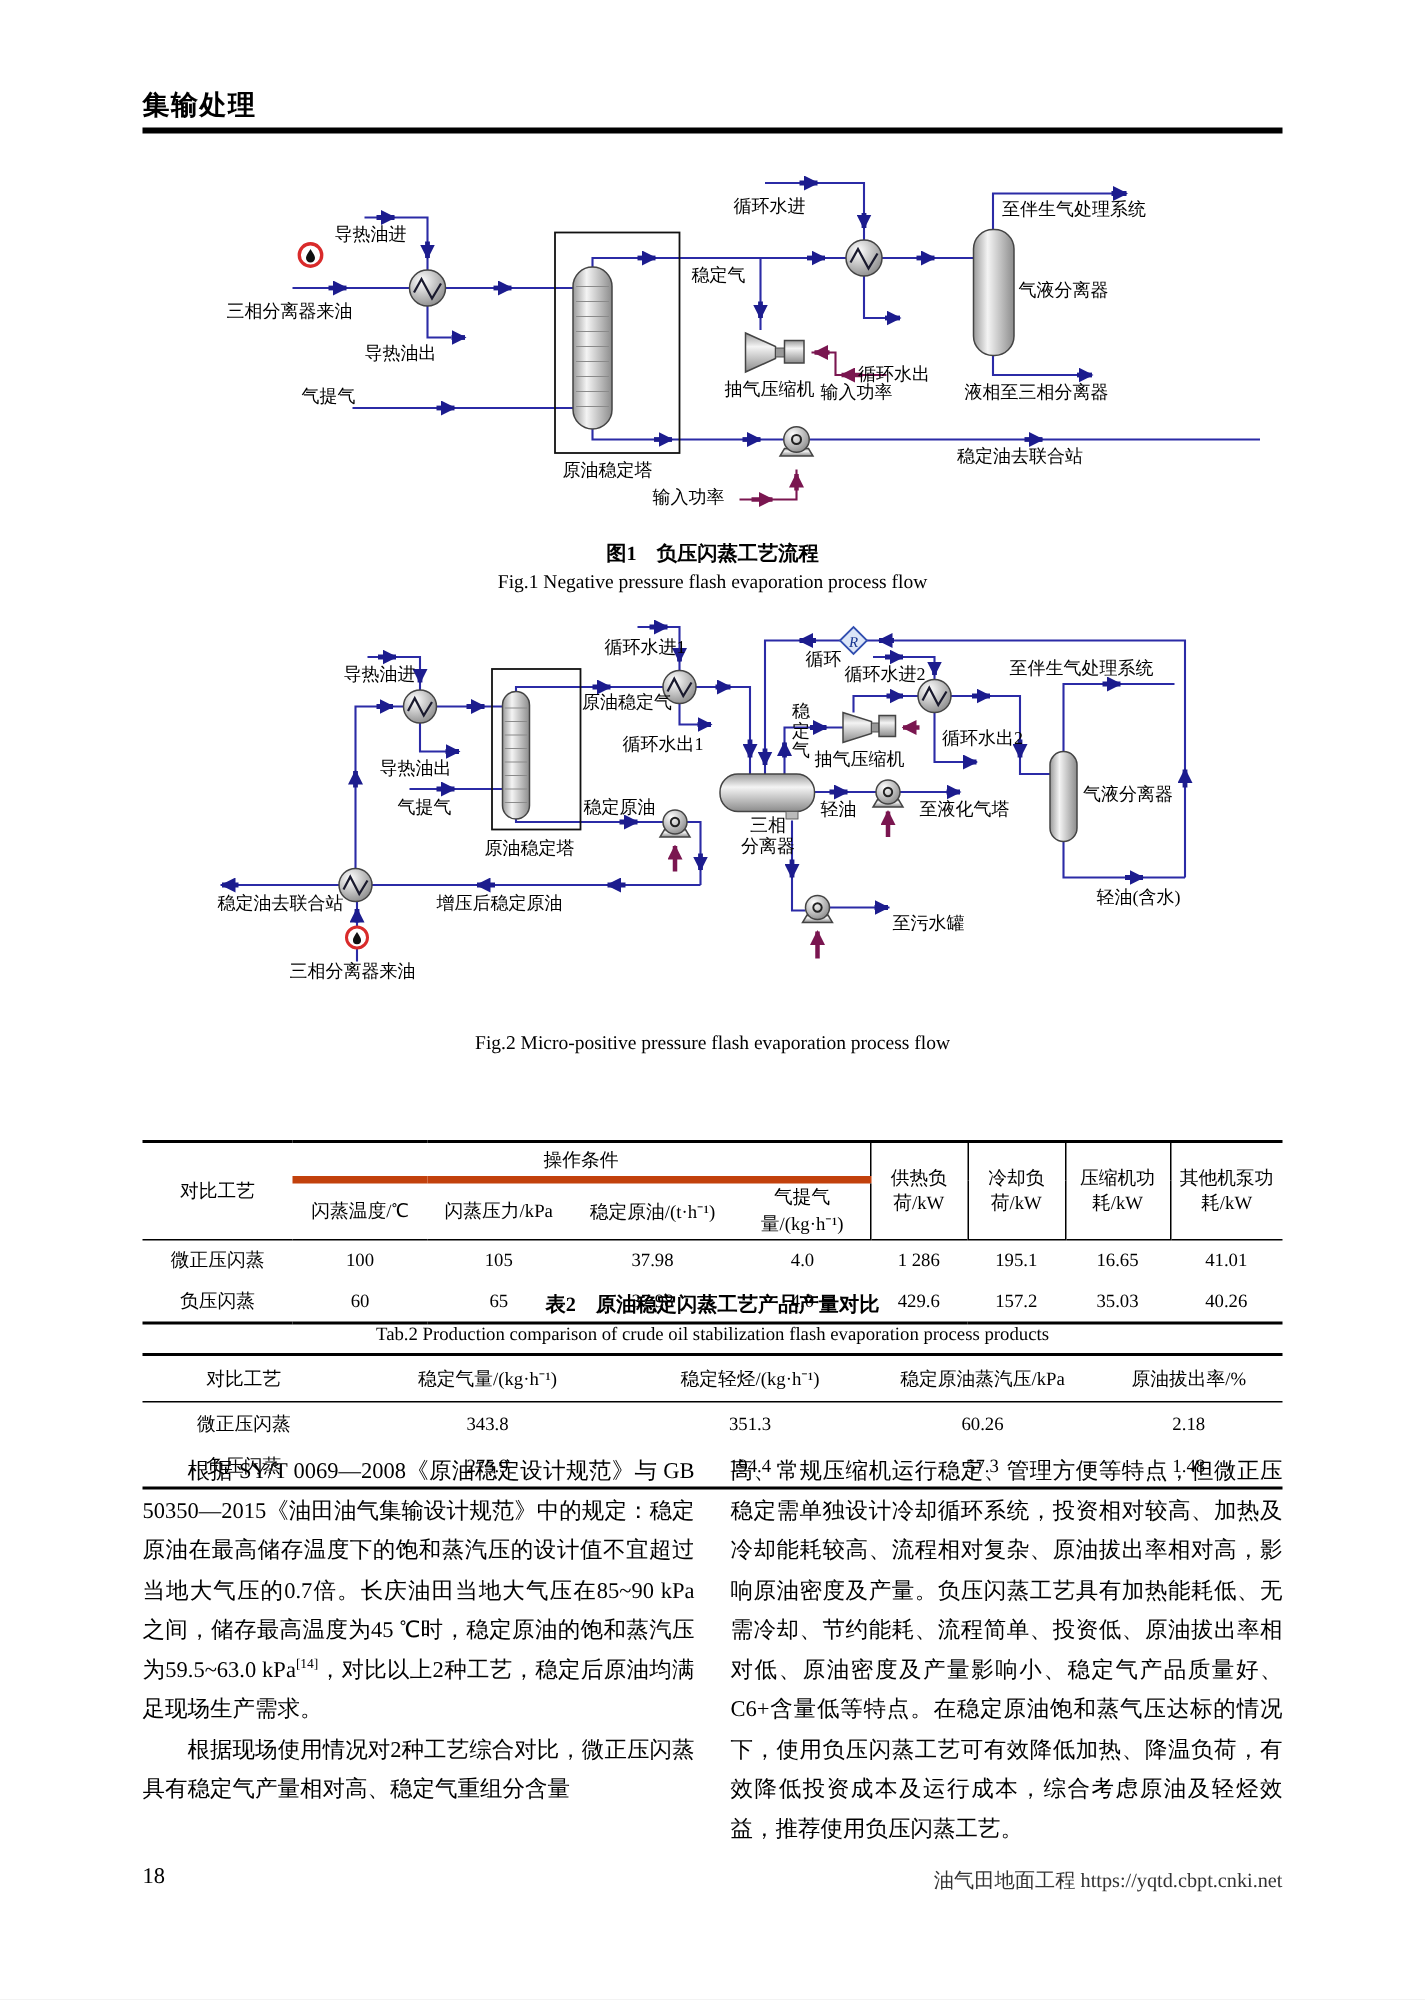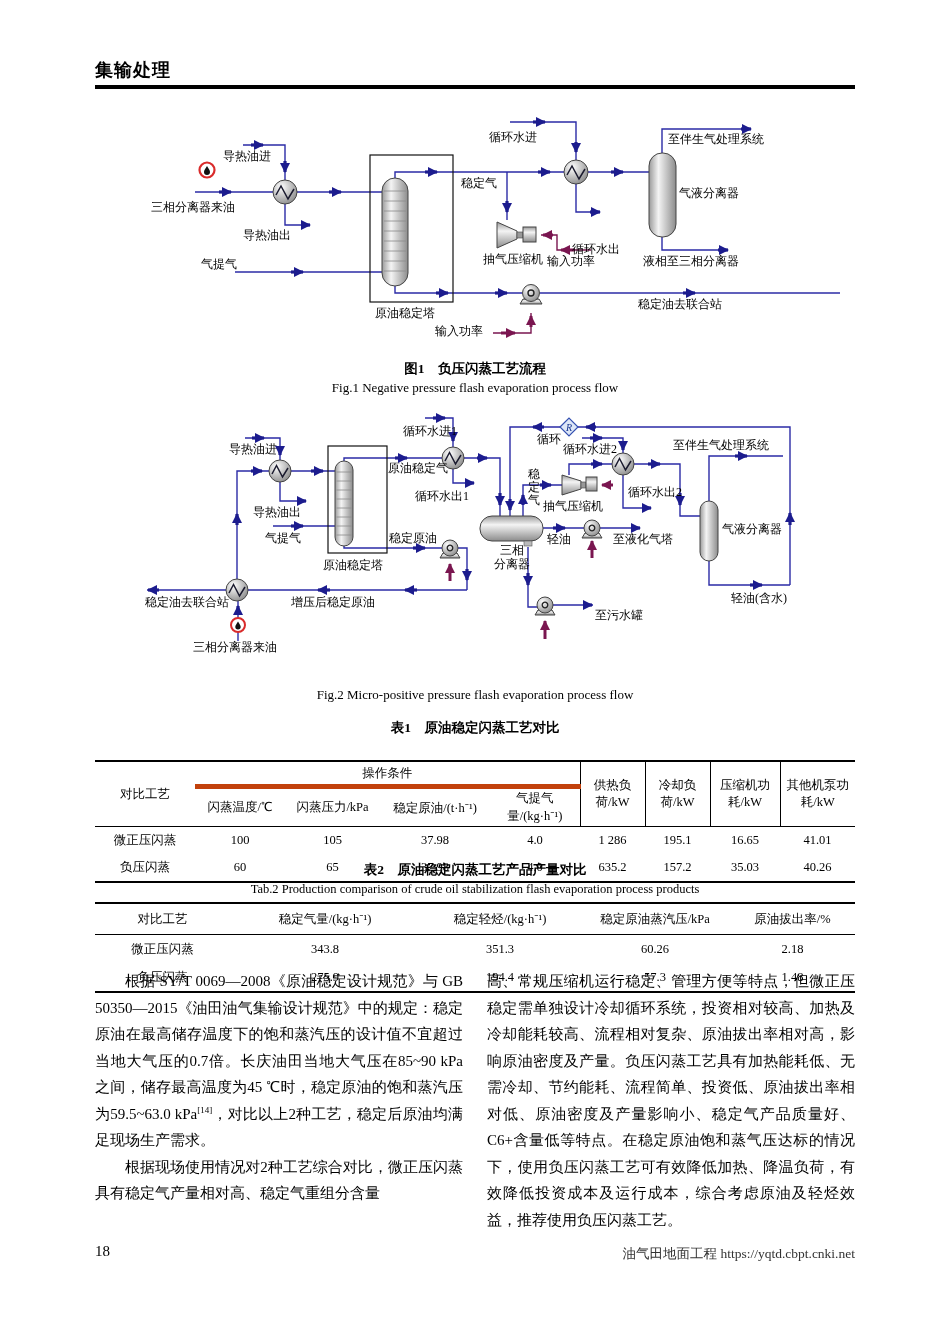--- a/index.html
+++ b/index.html
@@ -372,21 +372,20 @@
     <span class="dlbl" style="left:452px;top:120px;">轻油</span>
     <span class="dlbl" style="left:518px;top:120px;">至液化气塔</span>
     <span class="dlbl" style="left:500px;top:196px;">至污水罐</span>
     <span class="dlbl" style="left:294px;top:119px;">稳定原油</span>
     <span class="dlbl" style="left:196px;top:183px;">增压后稳定原油</span>
     <span class="dlbl" style="left:50px;top:183px;">稳定油去联合站</span>
     <span class="dlbl" style="left:98px;top:228px;">三相分离器来油</span>
   </div>
   <div class="capen" style="top:687px;">Fig.2  Micro-positive pressure flash evaporation process flow</div>
 
-  <div class="ttitle" style="top:719px;">表1　原油稳定闪蒸工艺对比</div>
   <table class="jt t1" style="top:760px;">
     <colgroup>
       <col style="width:100px">
         <col style="width:90px">
         <col style="width:95px">
         <col style="width:110px">
         <col style="width:90px">
       <col style="width:65px">
         <col style="width:65px">
         <col style="width:70px">
@@ -419,21 +418,21 @@
         <td>195.1</td>
         <td>16.65</td>
         <td>41.01</td>
       </tr>
       <tr>
         <td>负压闪蒸</td>
         <td>60</td>
         <td>65</td>
         <td>37.98</td>
         <td>4.0</td>
-        <td>635.2</td>
+        <td>429.6</td>
         <td>157.2</td>
         <td>35.03</td>
         <td>40.26</td>
       </tr>
     </tbody>
   </table>
 
   <div class="ttitle" style="top:861px;">表2　原油稳定闪蒸工艺产品产量对比</div>
   <div class="tsub" style="top:882px;">Tab.2  Production comparison of crude oil stabilization flash evaporation process products</div>
   <table class="jt t2" style="top:902px;">

